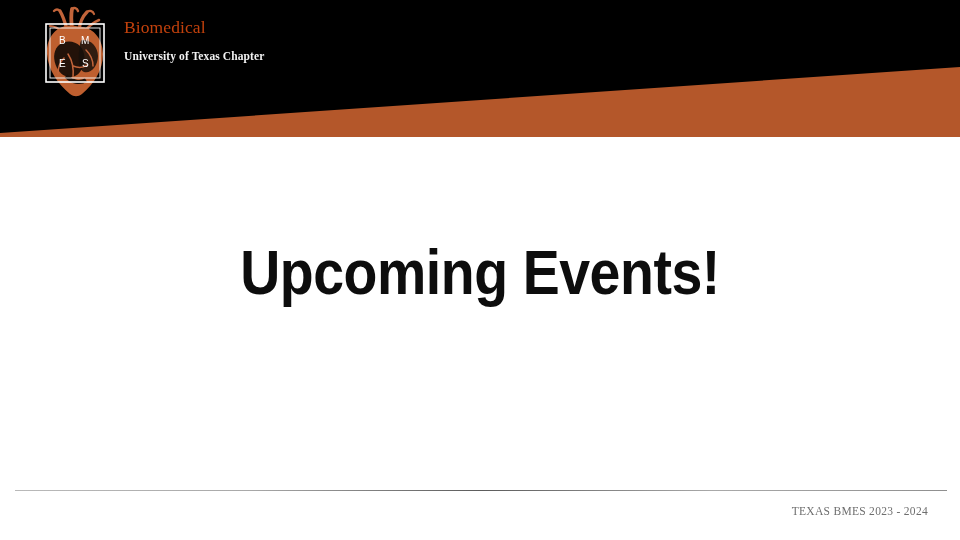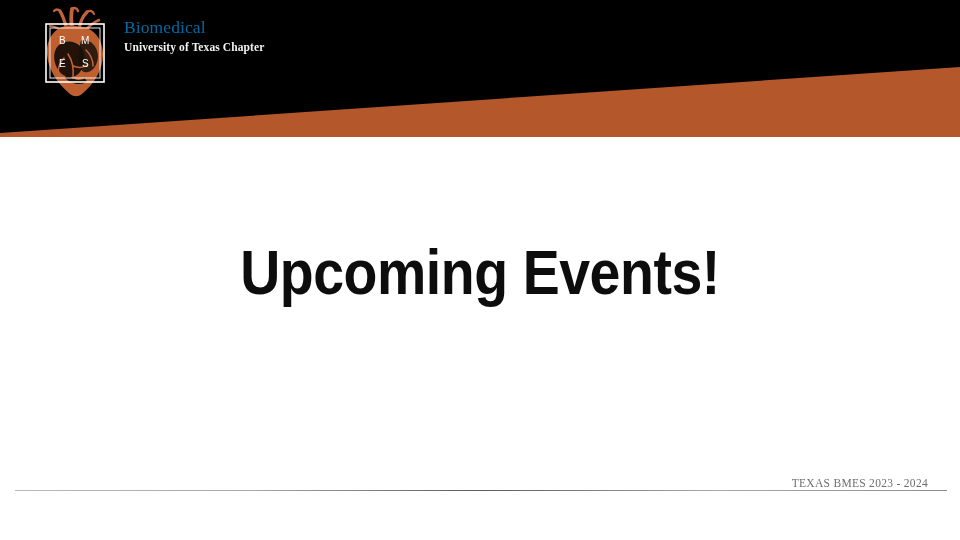--- a/index.html
+++ b/index.html
@@ -60,32 +60,32 @@
 
   .logo-text {
     padding-top: 11px;
     color: #ffffff;
   }
   .logo-text .line {
     font-family: "Liberation Serif", "DejaVu Serif", serif;
     font-size: 17.5px;
     line-height: 21.5px;
     letter-spacing: 0.1px;
-    color: #0369a1;
+    color: #c2410c;
     white-space: nowrap;
   }
   .logo-text .chapter {
     font-family: "Liberation Serif", "DejaVu Serif", serif;
     font-size: 11.5px;
     font-weight: bold;
     line-height: 14px;
     letter-spacing: 0.1px;
     color: #f2f2f2;
     white-space: nowrap;
-    margin-top: 1px;
+    margin-top: 10px;
   }
 
   
   .title {
     position: absolute;
     left: 0;
     top: 236px;
     width: 960px;
     text-align: center;
     font-family: "Liberation Sans Narrow", "Liberation Sans", sans-serif;
@@ -105,21 +105,21 @@
     left: 15px;
     top: 490px;
     width: 932px;
     height: 1px;
     background: linear-gradient(to right, #b9b9b9 0%, #a9a9a9 25%, #5c5c5c 50%, #a9a9a9 75%, #8f8f8f 100%);
   }
 
   .footer-text {
     position: absolute;
     right: 32px;
-    top: 476px;
+    top: 504px;
     font-family: "Liberation Serif", "DejaVu Serif", serif;
     font-size: 11.5px;
     line-height: 15px;
     color: #6e6e6e;
     letter-spacing: 0.3px;
     white-space: nowrap;
   }
 </style>
 </head>
 <body>

